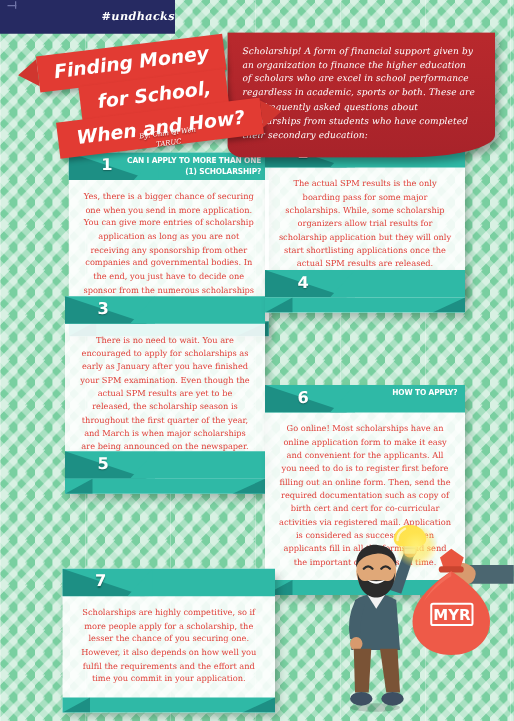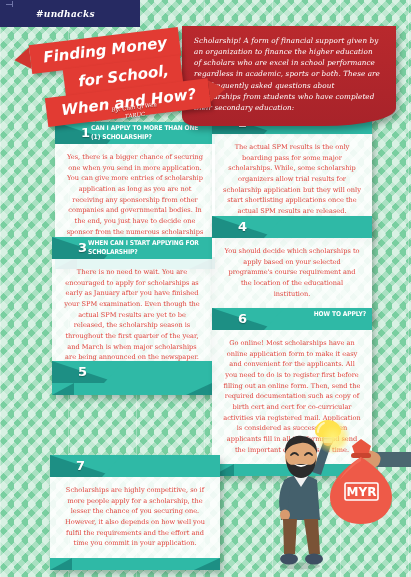--- a/index.html
+++ b/index.html
@@ -59,21 +59,21 @@
   .topbar .tick2 {
     position: absolute;
     left: 12px; top: 1px;
     width: 1px; height: 6px;
     background: #6f74a8;
   }
   .hashtag {
     position: absolute;
     left: 0; right: 0;
     top: 9px;
-    text-align: left;
+    text-align: right;
     color: #ffffff;
     font-family: "DejaVu Serif", serif;
     font-style: italic;
     font-weight: bold;
     font-size: 9px;
     letter-spacing: .3px;
     margin-left: 36px;
   }
 
   
@@ -206,20 +206,21 @@
   }
   .card-q {
     position: absolute;
     right: 6px; top: 2px;
     max-width: 118px;
     color: #ffffff;
     font-family: "DejaVu Sans Condensed", "DejaVu Sans", sans-serif;
     font-weight: bold;
     font-size: 6.6px;
     line-height: 1.35;
+    text-align: right;
     text-transform: uppercase;
     letter-spacing: -.1px;
     z-index: 3;
   }
   .card-body {
     padding: 8px 11px 9px 11px;
     color: #e0433c;
     font-family: "DejaVu Serif", serif;
     font-size: 6.6px;
     line-height: 1.62;
@@ -343,36 +344,34 @@
       <span class="fwedge-l"></span>
       <span class="fwedge"></span>
     </div>
   </div>
 
   <div class="card" id="card3">
     <div class="card-head">
       <span class="wedge"></span>
       <span class="wedge2"></span>
       <span class="card-num">3</span>
-      <span class="card-q">WHEN CAN I START APPLYING FOR SCHOLARSHIP?</span>
     </div>
     <div class="card-body">There is no need to wait. You are encouraged to apply for scholarships as early as January after you have finished your SPM examination. Even though the actual SPM results are yet to be released, the scholarship season is throughout the first quarter of the year, and March is when major scholarships are being announced on the newspaper.</div>
     <div class="card-foot">
       <span class="fwedge-l"></span>
       <span class="fwedge"></span>
     </div>
   </div>
 
   <div class="card" id="card4">
     <div class="card-head">
       <span class="wedge"></span>
       <span class="wedge2"></span>
       <span class="card-num">4</span>
     </div>
-    <div class="card-body">You should decide which scholarships to apply based on your selected programme's course requirement and the location of the educational institution.</div>
     <div class="card-foot">
       <span class="fwedge-l"></span>
       <span class="fwedge"></span>
     </div>
   </div>
 
   <div class="card" id="card5">
     <div class="card-head">
       <span class="wedge"></span>
       <span class="wedge2"></span>

